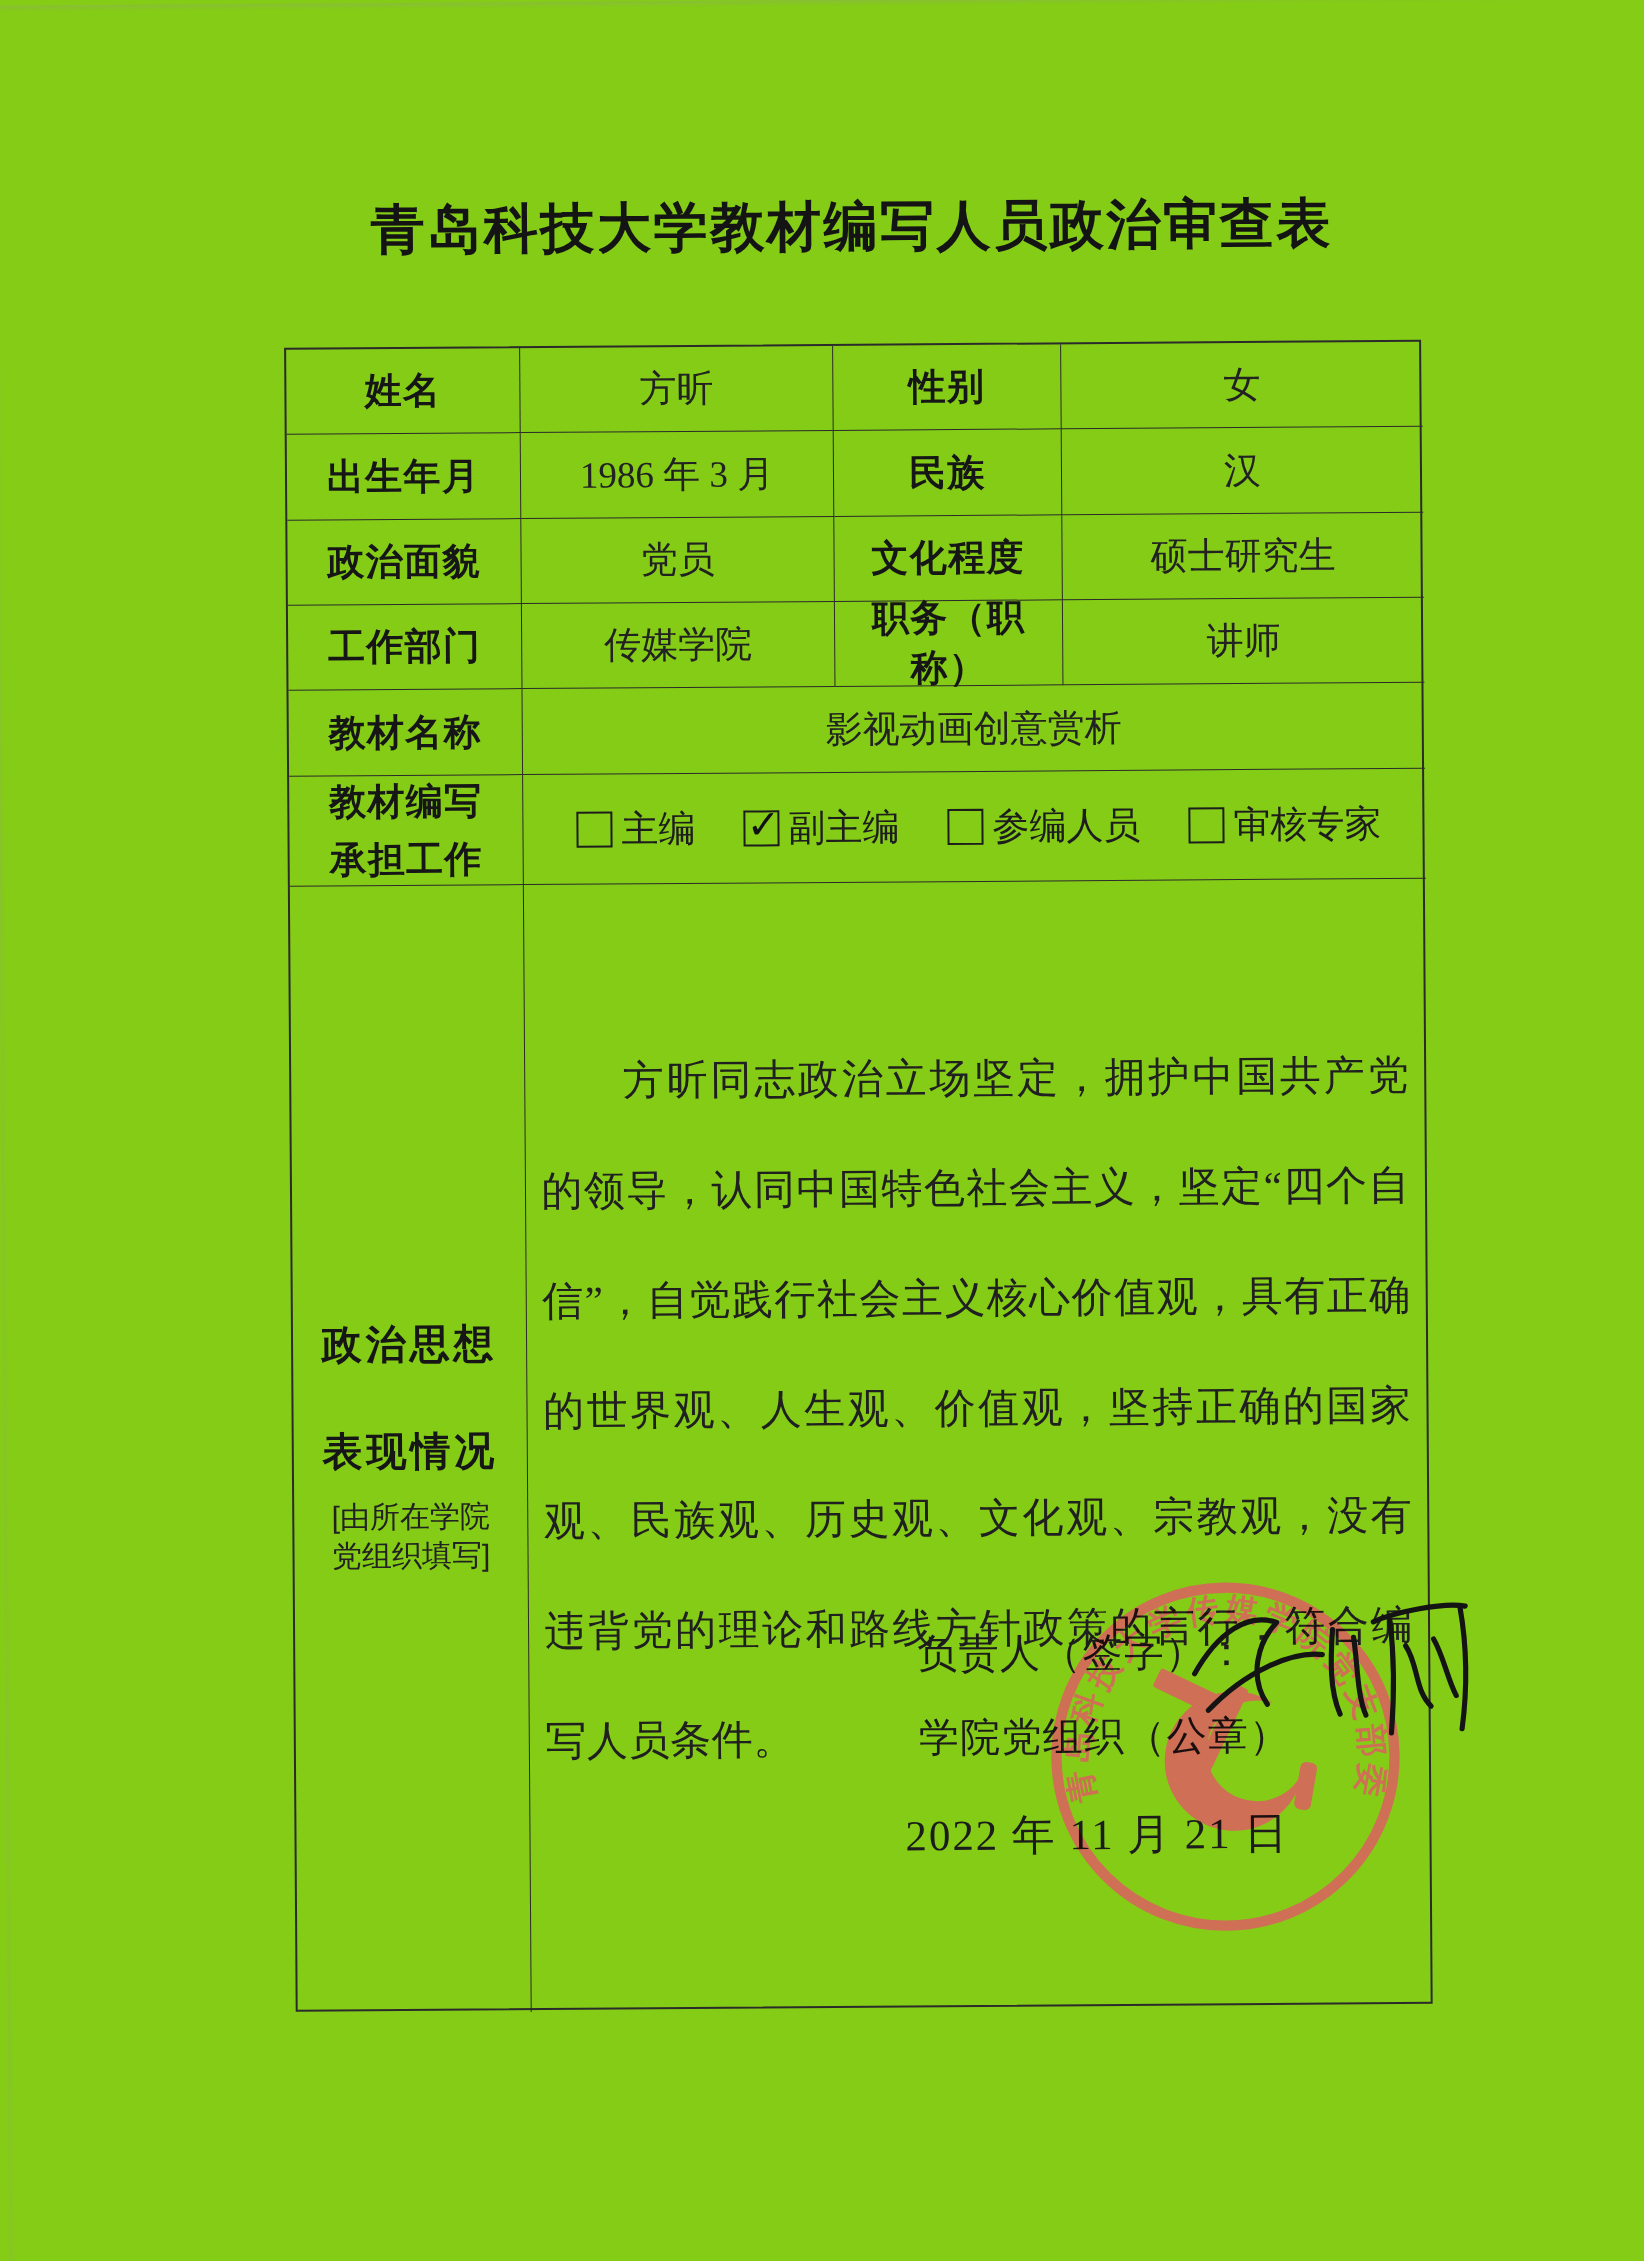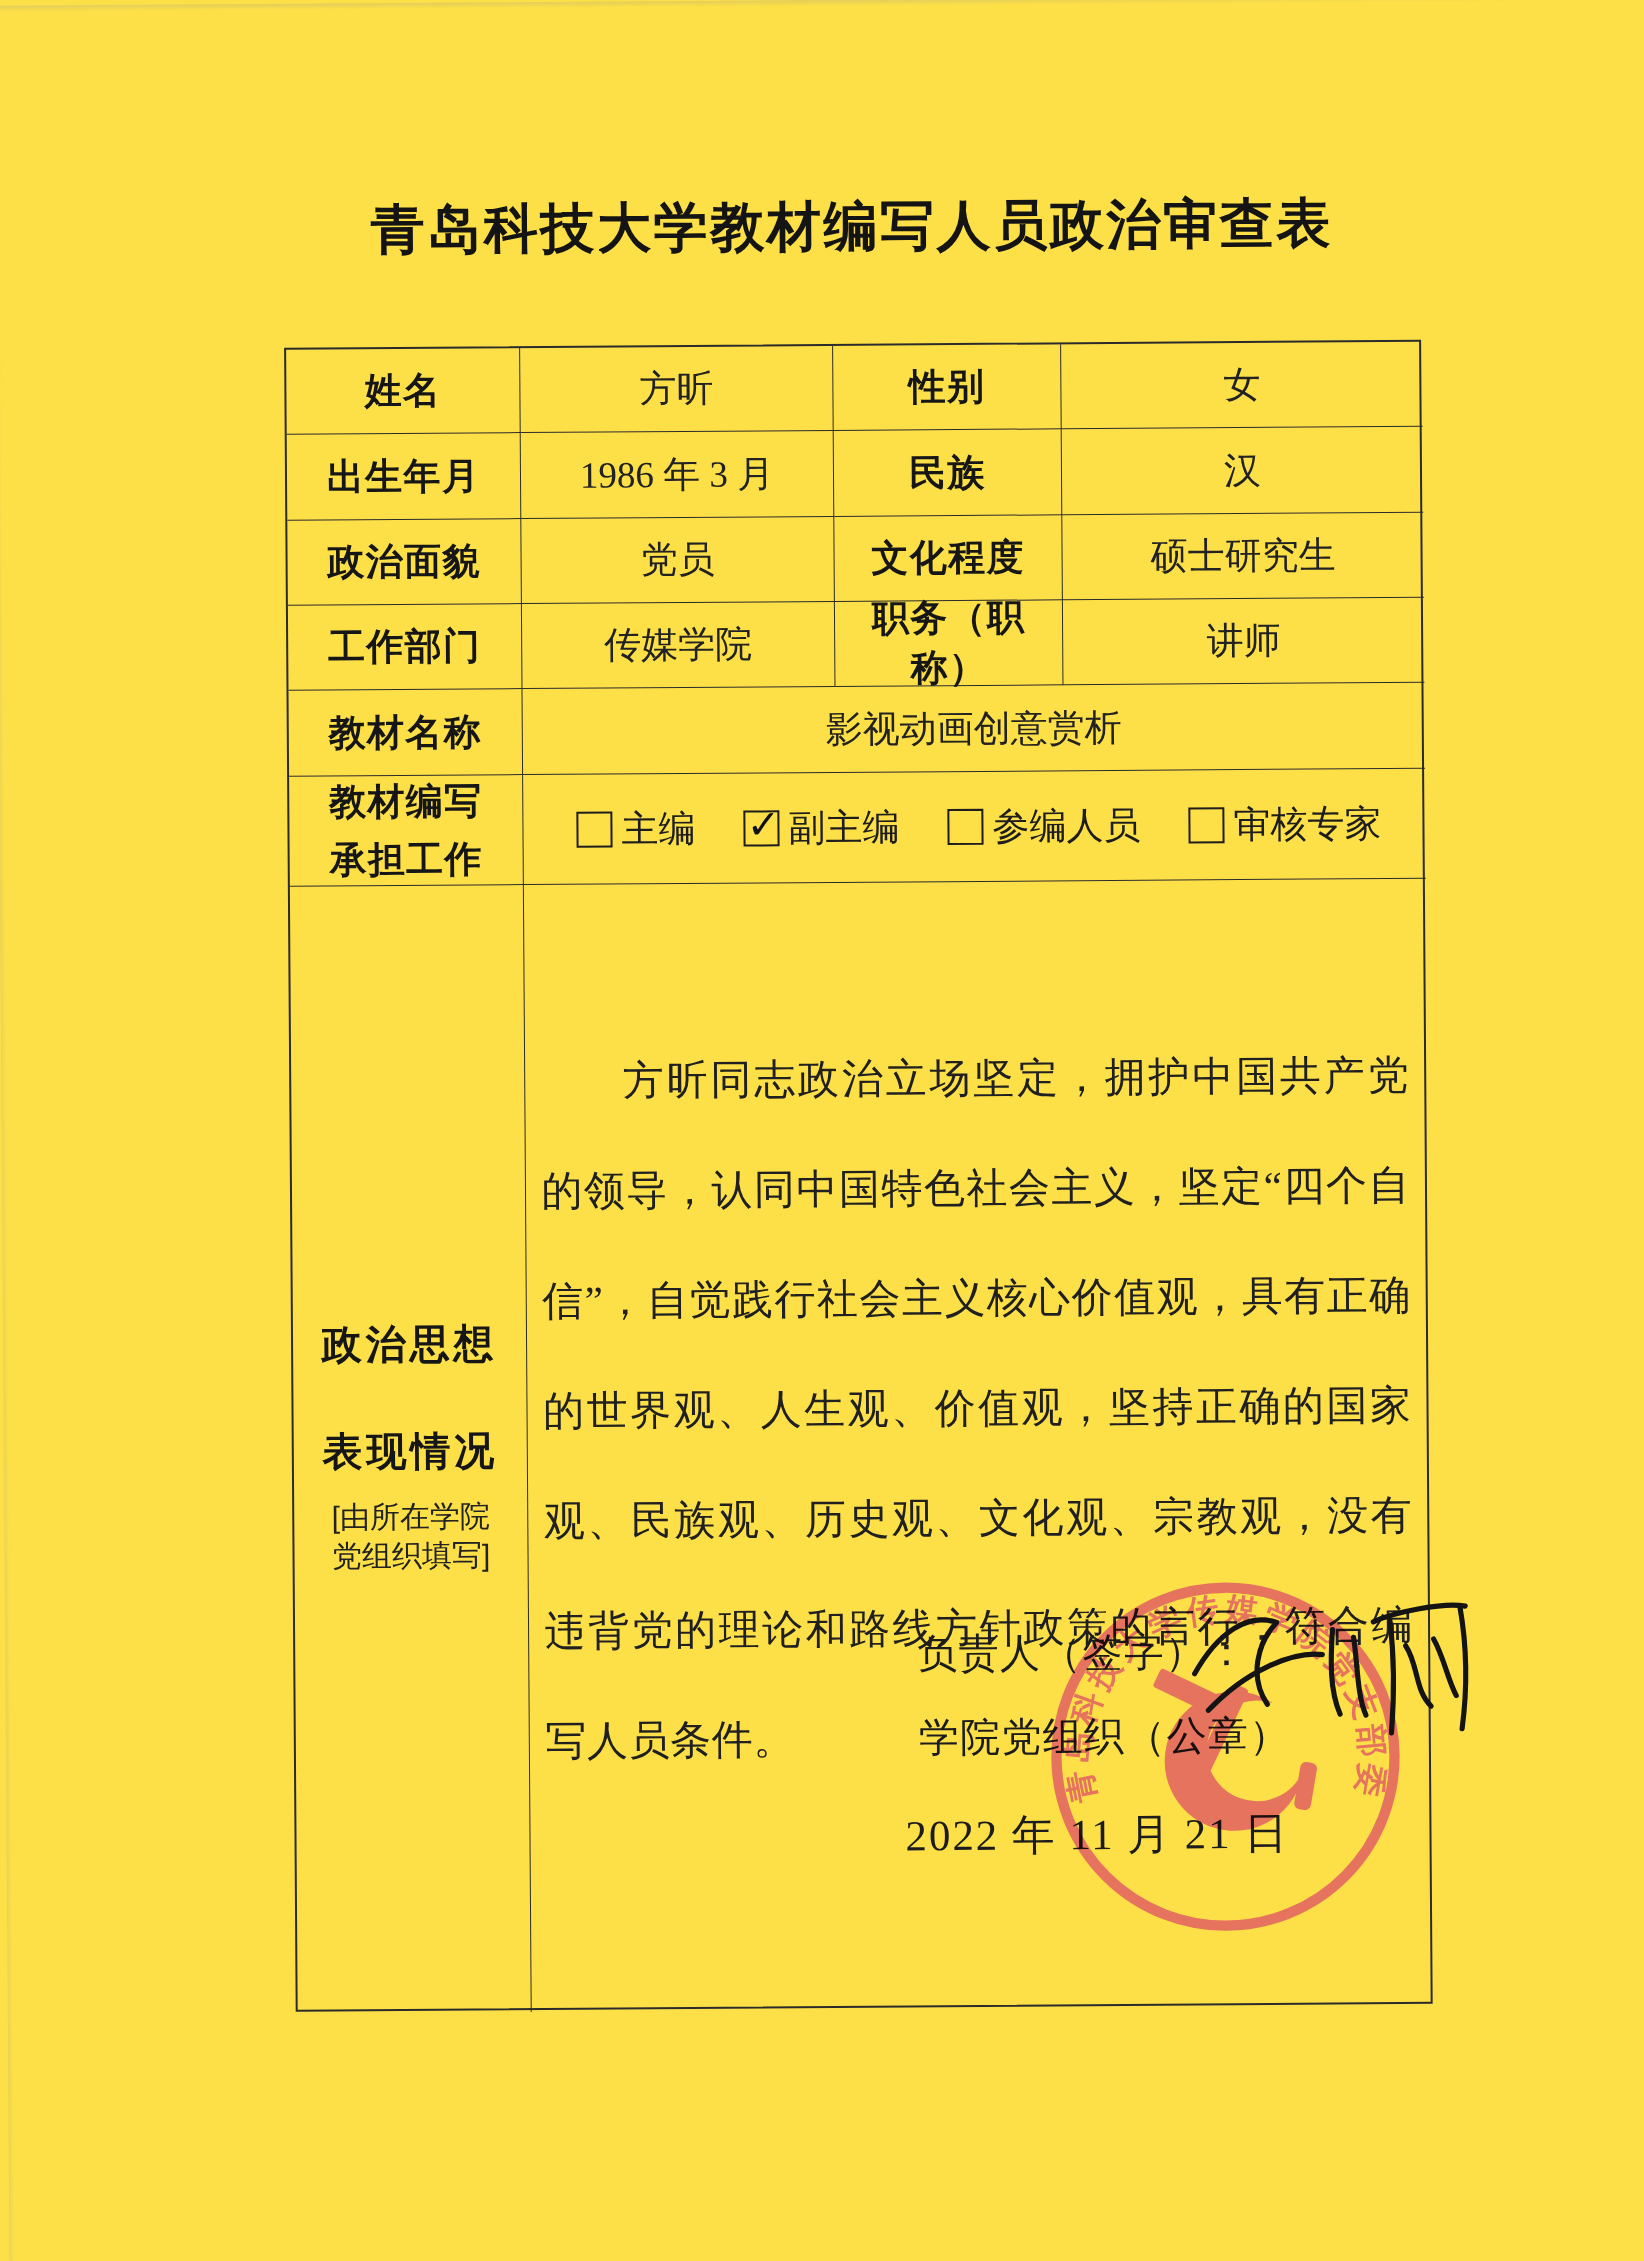--- a/index.html
+++ b/index.html
@@ -1,16 +1,16 @@
 <!DOCTYPE html>
 <html style="font-size:10.3px"><head>
 <meta charset="utf-8">
 <style>
   html,body{margin:0;padding:0;background:#ffffff;}
-  .sheet{position:relative;width:1644px;height:2261px;background:#fde047;overflow:hidden;
+  .sheet{position:relative;width:1644px;height:2261px;background:#84cc16;overflow:hidden;
          font-family:"Liberation Serif","DejaVu Serif",serif;color:#1c1c1c;}
   .scan{position:absolute;inset:0;transform:rotate(-0.4deg);transform-origin:50% 40%;}
   .edge-top{position:absolute;left:0;top:0;width:100%;height:6.4px;
             background:linear-gradient(180deg,rgba(150,150,150,.25),rgba(150,150,150,0));}
   .edge-left{position:absolute;left:0;top:0;width:5.2px;height:100%;
             background:linear-gradient(90deg,rgba(150,150,150,.18),rgba(150,150,150,0));}
 
   .title{position:absolute;left:288px;top:191px;width:1137px;text-align:center;
          font-family:"Liberation Sans","DejaVu Sans",sans-serif;font-weight:800;
          font-size:54px;letter-spacing:2.6px;color:#141414;}

